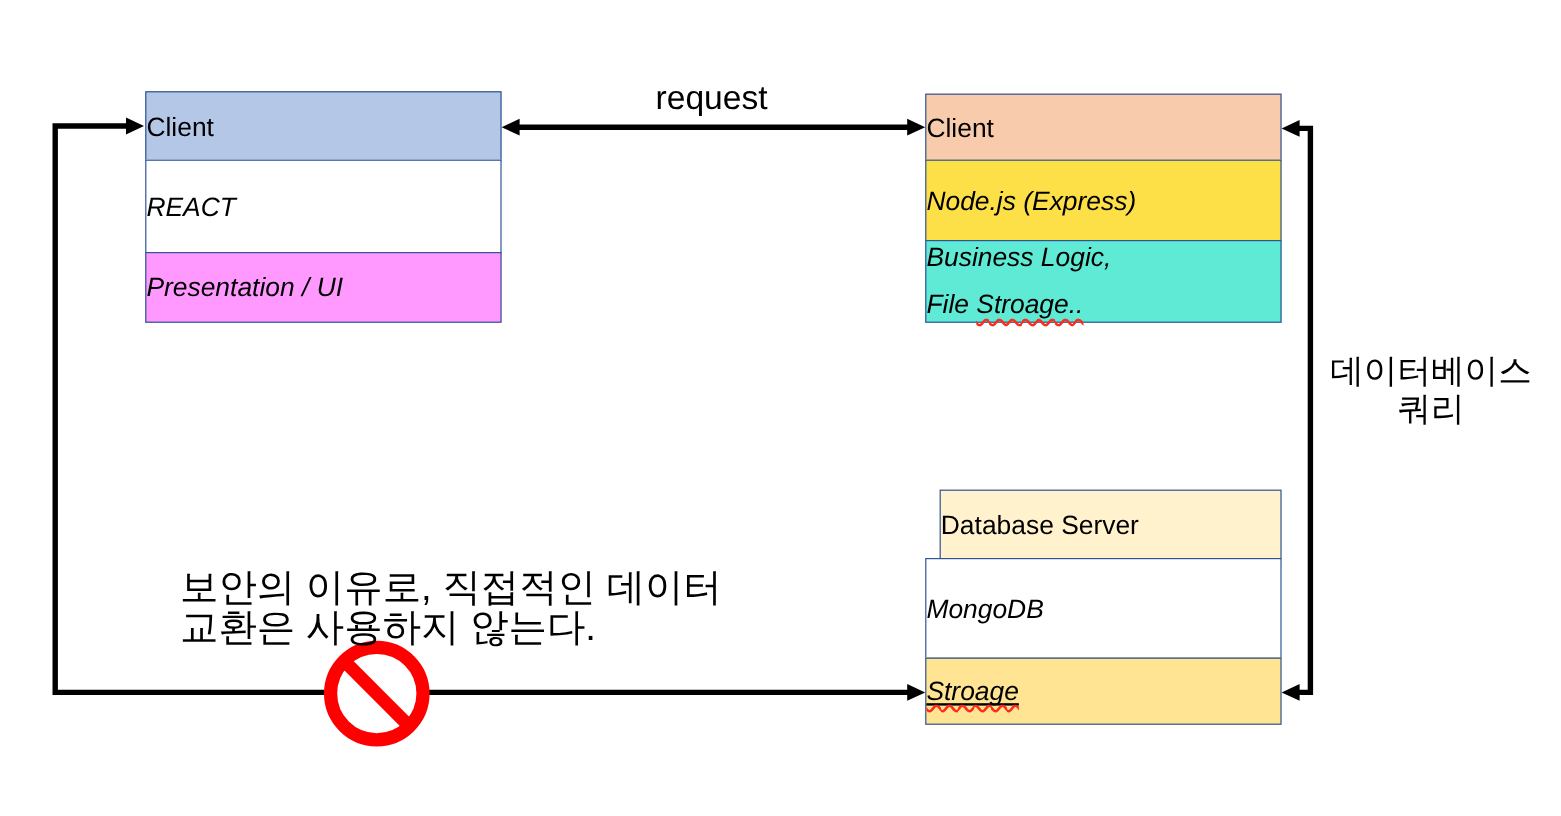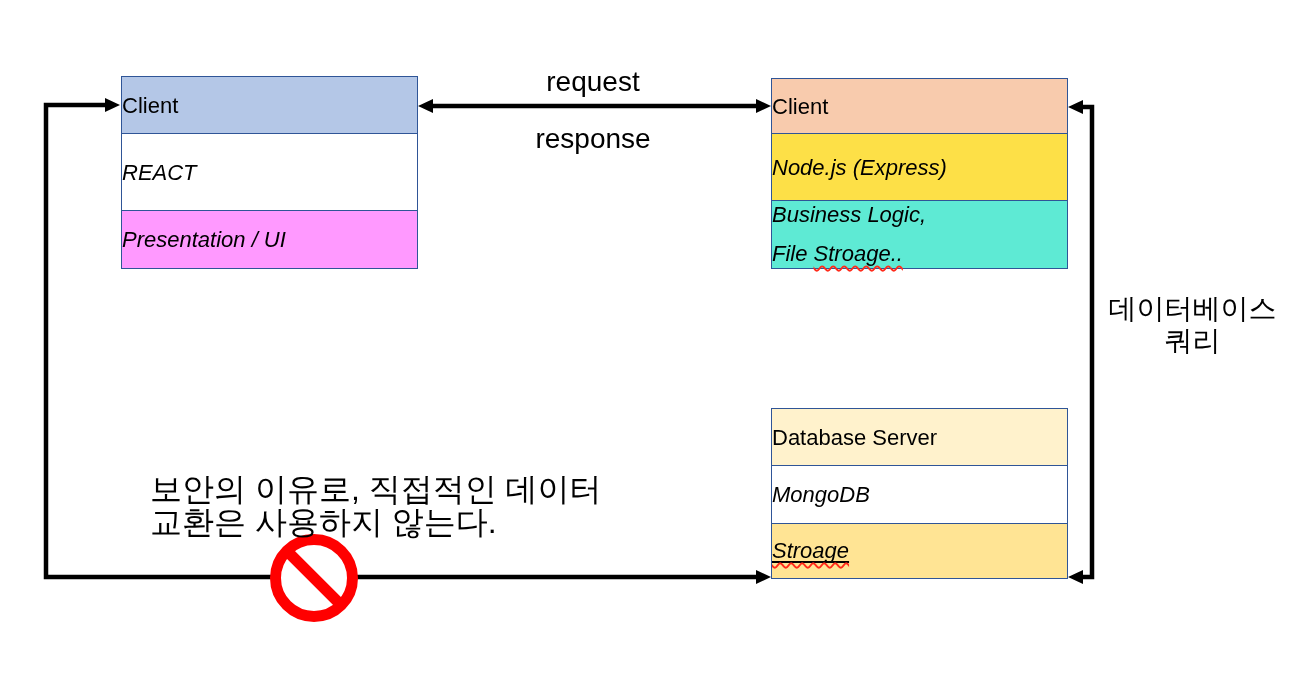--- a/index.html
+++ b/index.html
@@ -30,22 +30,22 @@
   .client-header  { height: 59px; background: #b4c7e7; }
   .client-middle  { height: 78px; background: #ffffff; }
   .client-footer  { height: 59px; background: #ff99ff; }
 
   .server-stack   { left: 771px; top: 78px; }
   .server-header  { height: 57px; background: #f8cbad; }
   .server-middle  { height: 68px; background: #fde047; }
   .server-footer  { height: 69px; background: #5eead4; gap: 12px; }
 
   .db-stack       { left: 771px; top: 408px; }
-  .db-header      { height: 59px; background: #fff2cc; }
-  .db-middle      { height: 59px; background: #ffffff; }
+  .db-header      { height: 59px; background: #fff2cc; margin-left: 12px; }
+  .db-middle      { height: 84px; background: #ffffff; }
   .db-footer      { height: 56px; background: #ffe494; }
 
   .svg-layer {
     position: absolute;
     left: 0; top: 0;
     width: 1301px; height: 680px;
     pointer-events: none;
   }
 
   .float-label {
@@ -140,21 +140,20 @@
     </div>
     <div class="row db-middle">
       <span>MongoDB</span>
     </div>
     <div class="row db-footer">
       <span class="solid-underline"><span class="wavy">Stroage</span></span>
     </div>
   </div>
 
   <div class="float-label label-request">request</div>
-  <div class="float-label label-response">response</div>
   <div class="float-label label-dbquery">
     <div>데이터베이스</div>
     <div>쿼리</div>
   </div>
   <div class="note-security">
     <div>보안의 이유로, 직접적인 데이터</div>
     <div>교환은 사용하지 않는다.</div>
   </div>
 
 </div>

